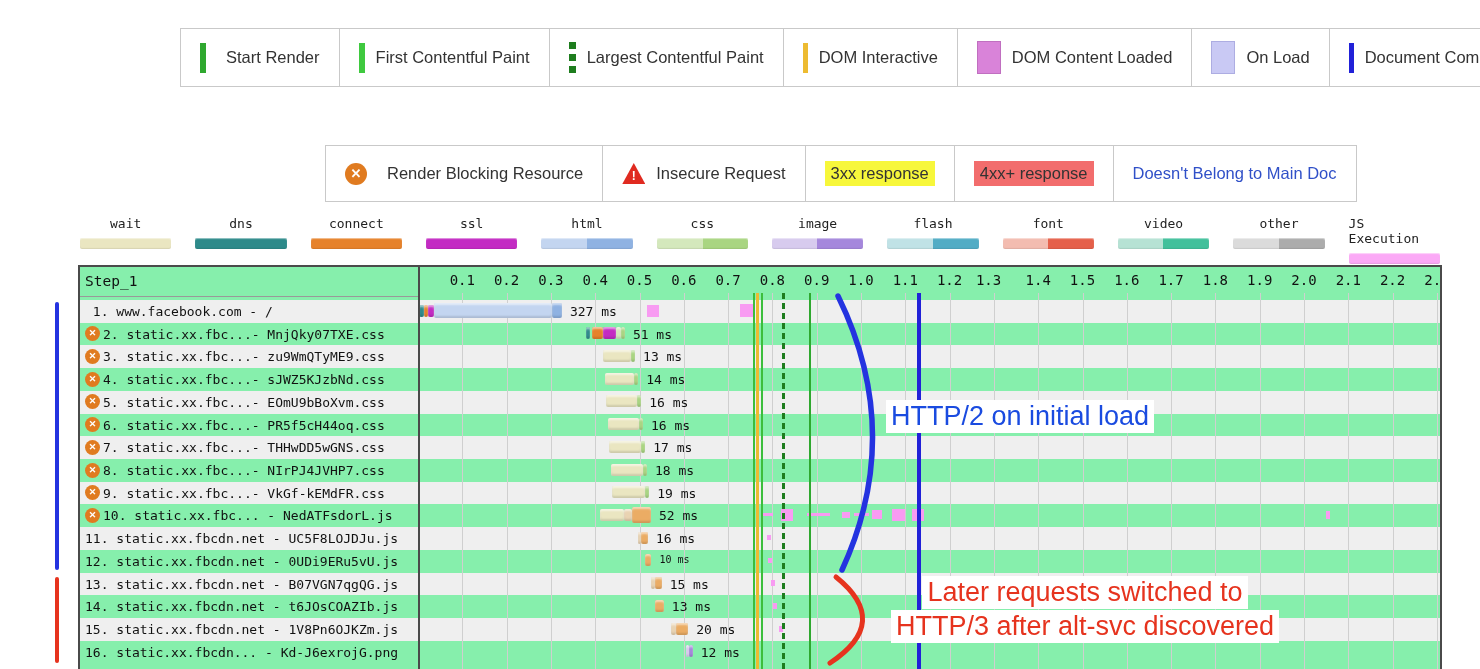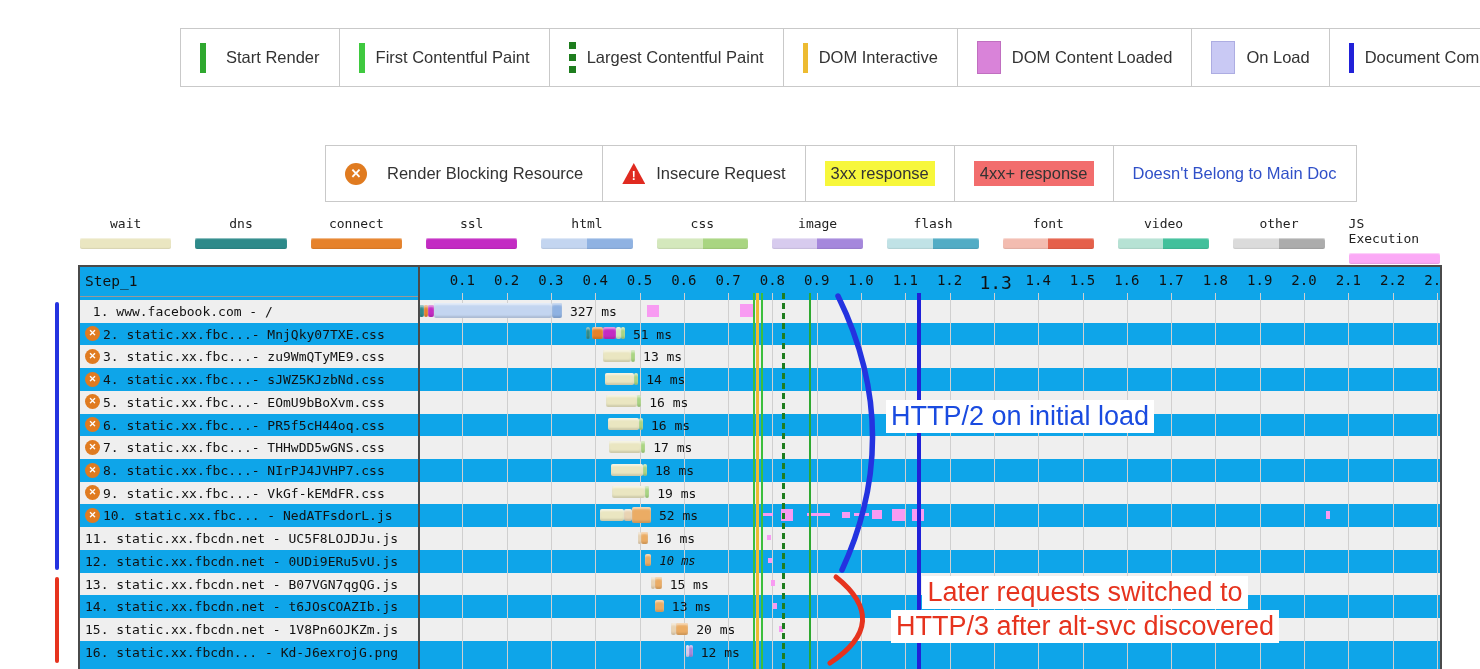--- a/index.html
+++ b/index.html
@@ -19,21 +19,21 @@
   .warn-tri span{position:absolute;left:0;right:0;bottom:1px;text-align:center;
        color:#fff;font-weight:bold;font-size:12px;}
   .hl{padding:3px 6px;}
   #phase-row{position:absolute;left:80px;top:216px;width:1360px;display:flex;gap:24px;}
   .phase-cell{flex:1;display:flex;flex-direction:column;align-items:center;gap:7px;}
   .phase-label{font-family:"DejaVu Sans Mono",monospace;font-size:13px;color:#222;}
   .phase-bar{width:100%;height:11px;border-radius:2px;
        box-shadow:inset 0 1px 1px rgba(255,255,255,.5), inset 0 -1px 1px rgba(0,0,0,.08);}
   #wf{position:absolute;left:78px;top:265px;width:1364px;height:404px;
       border:2px solid #4a4a4a;border-bottom:none;box-sizing:border-box;overflow:hidden;
-      background:#0ea5e9;font-family:"DejaVu Sans Mono",monospace;}
+      background:#86efac;font-family:"DejaVu Sans Mono",monospace;}
   #wf .abs{position:absolute;}
   .annot{position:absolute;background:#fff;padding:0 5px;line-height:33px;
       font-size:27px;white-space:nowrap;}
   #arc-overlay{position:absolute;left:0;top:0;pointer-events:none;}
   .bracket{position:absolute;width:4px;border-radius:2px;}
 </style>
 </head>
 <body>
 
 <div class="legend-box" style="left:180px;top:28px;height:57px;">
@@ -169,21 +169,21 @@
     <div class="abs" style="left: 674.4px; top: 5px; width: 36px; text-align: center; font-size: 14px; color: rgb(17, 17, 17);">0.8</div>
     <div class="abs" style="left: 736.7px; top: 26px; width: 1px; height: 376px; background: rgb(207, 207, 207);"></div>
     <div class="abs" style="left: 718.7px; top: 5px; width: 36px; text-align: center; font-size: 14px; color: rgb(17, 17, 17);">0.9</div>
     <div class="abs" style="left: 781px; top: 26px; width: 1px; height: 376px; background: rgb(207, 207, 207);"></div>
     <div class="abs" style="left: 763px; top: 5px; width: 36px; text-align: center; font-size: 14px; color: rgb(17, 17, 17);">1.0</div>
     <div class="abs" style="left: 825.3px; top: 26px; width: 1px; height: 376px; background: rgb(207, 207, 207);"></div>
     <div class="abs" style="left: 807.3px; top: 5px; width: 36px; text-align: center; font-size: 14px; color: rgb(17, 17, 17);">1.1</div>
     <div class="abs" style="left: 869.6px; top: 26px; width: 1px; height: 376px; background: rgb(207, 207, 207);"></div>
     <div class="abs" style="left: 851.6px; top: 5px; width: 36px; text-align: center; font-size: 14px; color: rgb(17, 17, 17);">1.2</div>
     <div class="abs" style="left: 913.9px; top: 26px; width: 1px; height: 376px; background: rgb(207, 207, 207);"></div>
-    <div class="abs" style="left: 895.9px; top: 5px; width: 36px; text-align: right; font-size: 18px; color: rgb(17, 17, 17);">1.3</div>
+    <div class="abs" style="left: 895.9px; top: 5px; width: 36px; text-align: left; font-size: 14px; color: rgb(17, 17, 17);">1.3</div>
     <div class="abs" style="left: 958.2px; top: 26px; width: 1px; height: 376px; background: rgb(207, 207, 207);"></div>
     <div class="abs" style="left: 940.2px; top: 5px; width: 36px; text-align: center; font-size: 14px; color: rgb(17, 17, 17);">1.4</div>
     <div class="abs" style="left: 1002.5px; top: 26px; width: 1px; height: 376px; background: rgb(207, 207, 207);"></div>
     <div class="abs" style="left: 984.5px; top: 5px; width: 36px; text-align: center; font-size: 14px; color: rgb(17, 17, 17);">1.5</div>
     <div class="abs" style="left: 1046.8px; top: 26px; width: 1px; height: 376px; background: rgb(207, 207, 207);"></div>
     <div class="abs" style="left: 1028.8px; top: 5px; width: 36px; text-align: center; font-size: 14px; color: rgb(17, 17, 17);">1.6</div>
     <div class="abs" style="left: 1091.1px; top: 26px; width: 1px; height: 376px; background: rgb(207, 207, 207);"></div>
     <div class="abs" style="left: 1073.1px; top: 5px; width: 36px; text-align: center; font-size: 14px; color: rgb(17, 17, 17);">1.7</div>
     <div class="abs" style="left: 1135.4px; top: 26px; width: 1px; height: 376px; background: rgb(207, 207, 207);"></div>
     <div class="abs" style="left: 1117.4px; top: 5px; width: 36px; text-align: center; font-size: 14px; color: rgb(17, 17, 17);">1.8</div>
@@ -264,21 +264,21 @@
     <div class="abs" style="left: 812.453px; top: 241.98px; width: 12.404px; height: 12px; background: rgb(248, 155, 242);"></div>
     <div class="abs" style="left: 831.502px; top: 241.98px; width: 12.404px; height: 12px; background: rgb(248, 155, 242);"></div>
     <div class="abs" style="left: 1245.71px; top: 243.98px; width: 3.987px; height: 8px; background: rgb(248, 155, 242);"></div>
     <div class="abs" style="left: 5px; top: 264.2px; font-size: 13px; color: rgb(17, 17, 17); white-space: pre;">11. static.xx.fbcdn.net - UC5F8LOJDJu.js</div>
     <div class="abs" style="left: 557.728px; top: 264.7px; width: 3.101px; height: 12px; background: rgb(233, 211, 178); border-radius: 2px; box-shadow: rgba(255, 255, 255, 0.55) 0px 2px 2px inset, rgba(0, 0, 0, 0.12) 0px -2px 2px inset;"></div>
     <div class="abs" style="left: 560.829px; top: 264.7px; width: 7.088px; height: 12px; background: rgb(235, 172, 100); border-radius: 2px; box-shadow: rgba(255, 255, 255, 0.55) 0px 2px 2px inset, rgba(0, 0, 0, 0.12) 0px -2px 2px inset;"></div>
     <div class="abs" style="left: 575.917px; top: 264.2px; font-size: 13px; color: rgb(17, 17, 17);">16 ms</div>
     <div class="abs" style="left: 687.084px; top: 268.2px; width: 3.987px; height: 5px; background: rgb(248, 155, 242);"></div>
     <div class="abs" style="left: 5px; top: 286.92px; font-size: 13px; color: rgb(17, 17, 17); white-space: pre;">12. static.xx.fbcdn.net - 0UDi9ERu5vU.js</div>
     <div class="abs" style="left: 564.816px; top: 287.42px; width: 6.645px; height: 12px; background: rgb(235, 172, 100); border-radius: 2px; box-shadow: rgba(255, 255, 255, 0.55) 0px 2px 2px inset, rgba(0, 0, 0, 0.12) 0px -2px 2px inset;"></div>
-    <div class="abs" style="left: 579.461px; top: 286.92px; font-size: 12px; color: rgb(17, 17, 17); font-style: italic;">10 ms</div>
+    <div class="abs" style="left: 579.461px; top: 286.92px; font-size: 10px; color: rgb(17, 17, 17);">10 ms</div>
     <div class="abs" style="left: 687.97px; top: 290.92px; width: 3.987px; height: 5px; background: rgb(248, 155, 242);"></div>
     <div class="abs" style="left: 5px; top: 309.64px; font-size: 13px; color: rgb(17, 17, 17); white-space: pre;">13. static.xx.fbcdn.net - B07VGN7qgQG.js</div>
     <div class="abs" style="left: 571.018px; top: 310.14px; width: 3.544px; height: 12px; background: rgb(233, 211, 178); border-radius: 2px; box-shadow: rgba(255, 255, 255, 0.55) 0px 2px 2px inset, rgba(0, 0, 0, 0.12) 0px -2px 2px inset;"></div>
     <div class="abs" style="left: 574.562px; top: 310.14px; width: 7.088px; height: 12px; background: rgb(235, 172, 100); border-radius: 2px; box-shadow: rgba(255, 255, 255, 0.55) 0px 2px 2px inset, rgba(0, 0, 0, 0.12) 0px -2px 2px inset;"></div>
     <div class="abs" style="left: 589.65px; top: 309.64px; font-size: 13px; color: rgb(17, 17, 17);">15 ms</div>
     <div class="abs" style="left: 691.071px; top: 313.14px; width: 3.987px; height: 6px; background: rgb(248, 155, 242);"></div>
     <div class="abs" style="left: 5px; top: 332.36px; font-size: 13px; color: rgb(17, 17, 17); white-space: pre;">14. static.xx.fbcdn.net - t6JOsCOAZIb.js</div>
     <div class="abs" style="left: 575.005px; top: 332.86px; width: 8.86px; height: 12px; background: rgb(235, 172, 100); border-radius: 2px; box-shadow: rgba(255, 255, 255, 0.55) 0px 2px 2px inset, rgba(0, 0, 0, 0.12) 0px -2px 2px inset;"></div>
     <div class="abs" style="left: 591.865px; top: 332.36px; font-size: 13px; color: rgb(17, 17, 17);">13 ms</div>
     <div class="abs" style="left: 692.843px; top: 335.86px; width: 3.987px; height: 6px; background: rgb(248, 155, 242);"></div>

